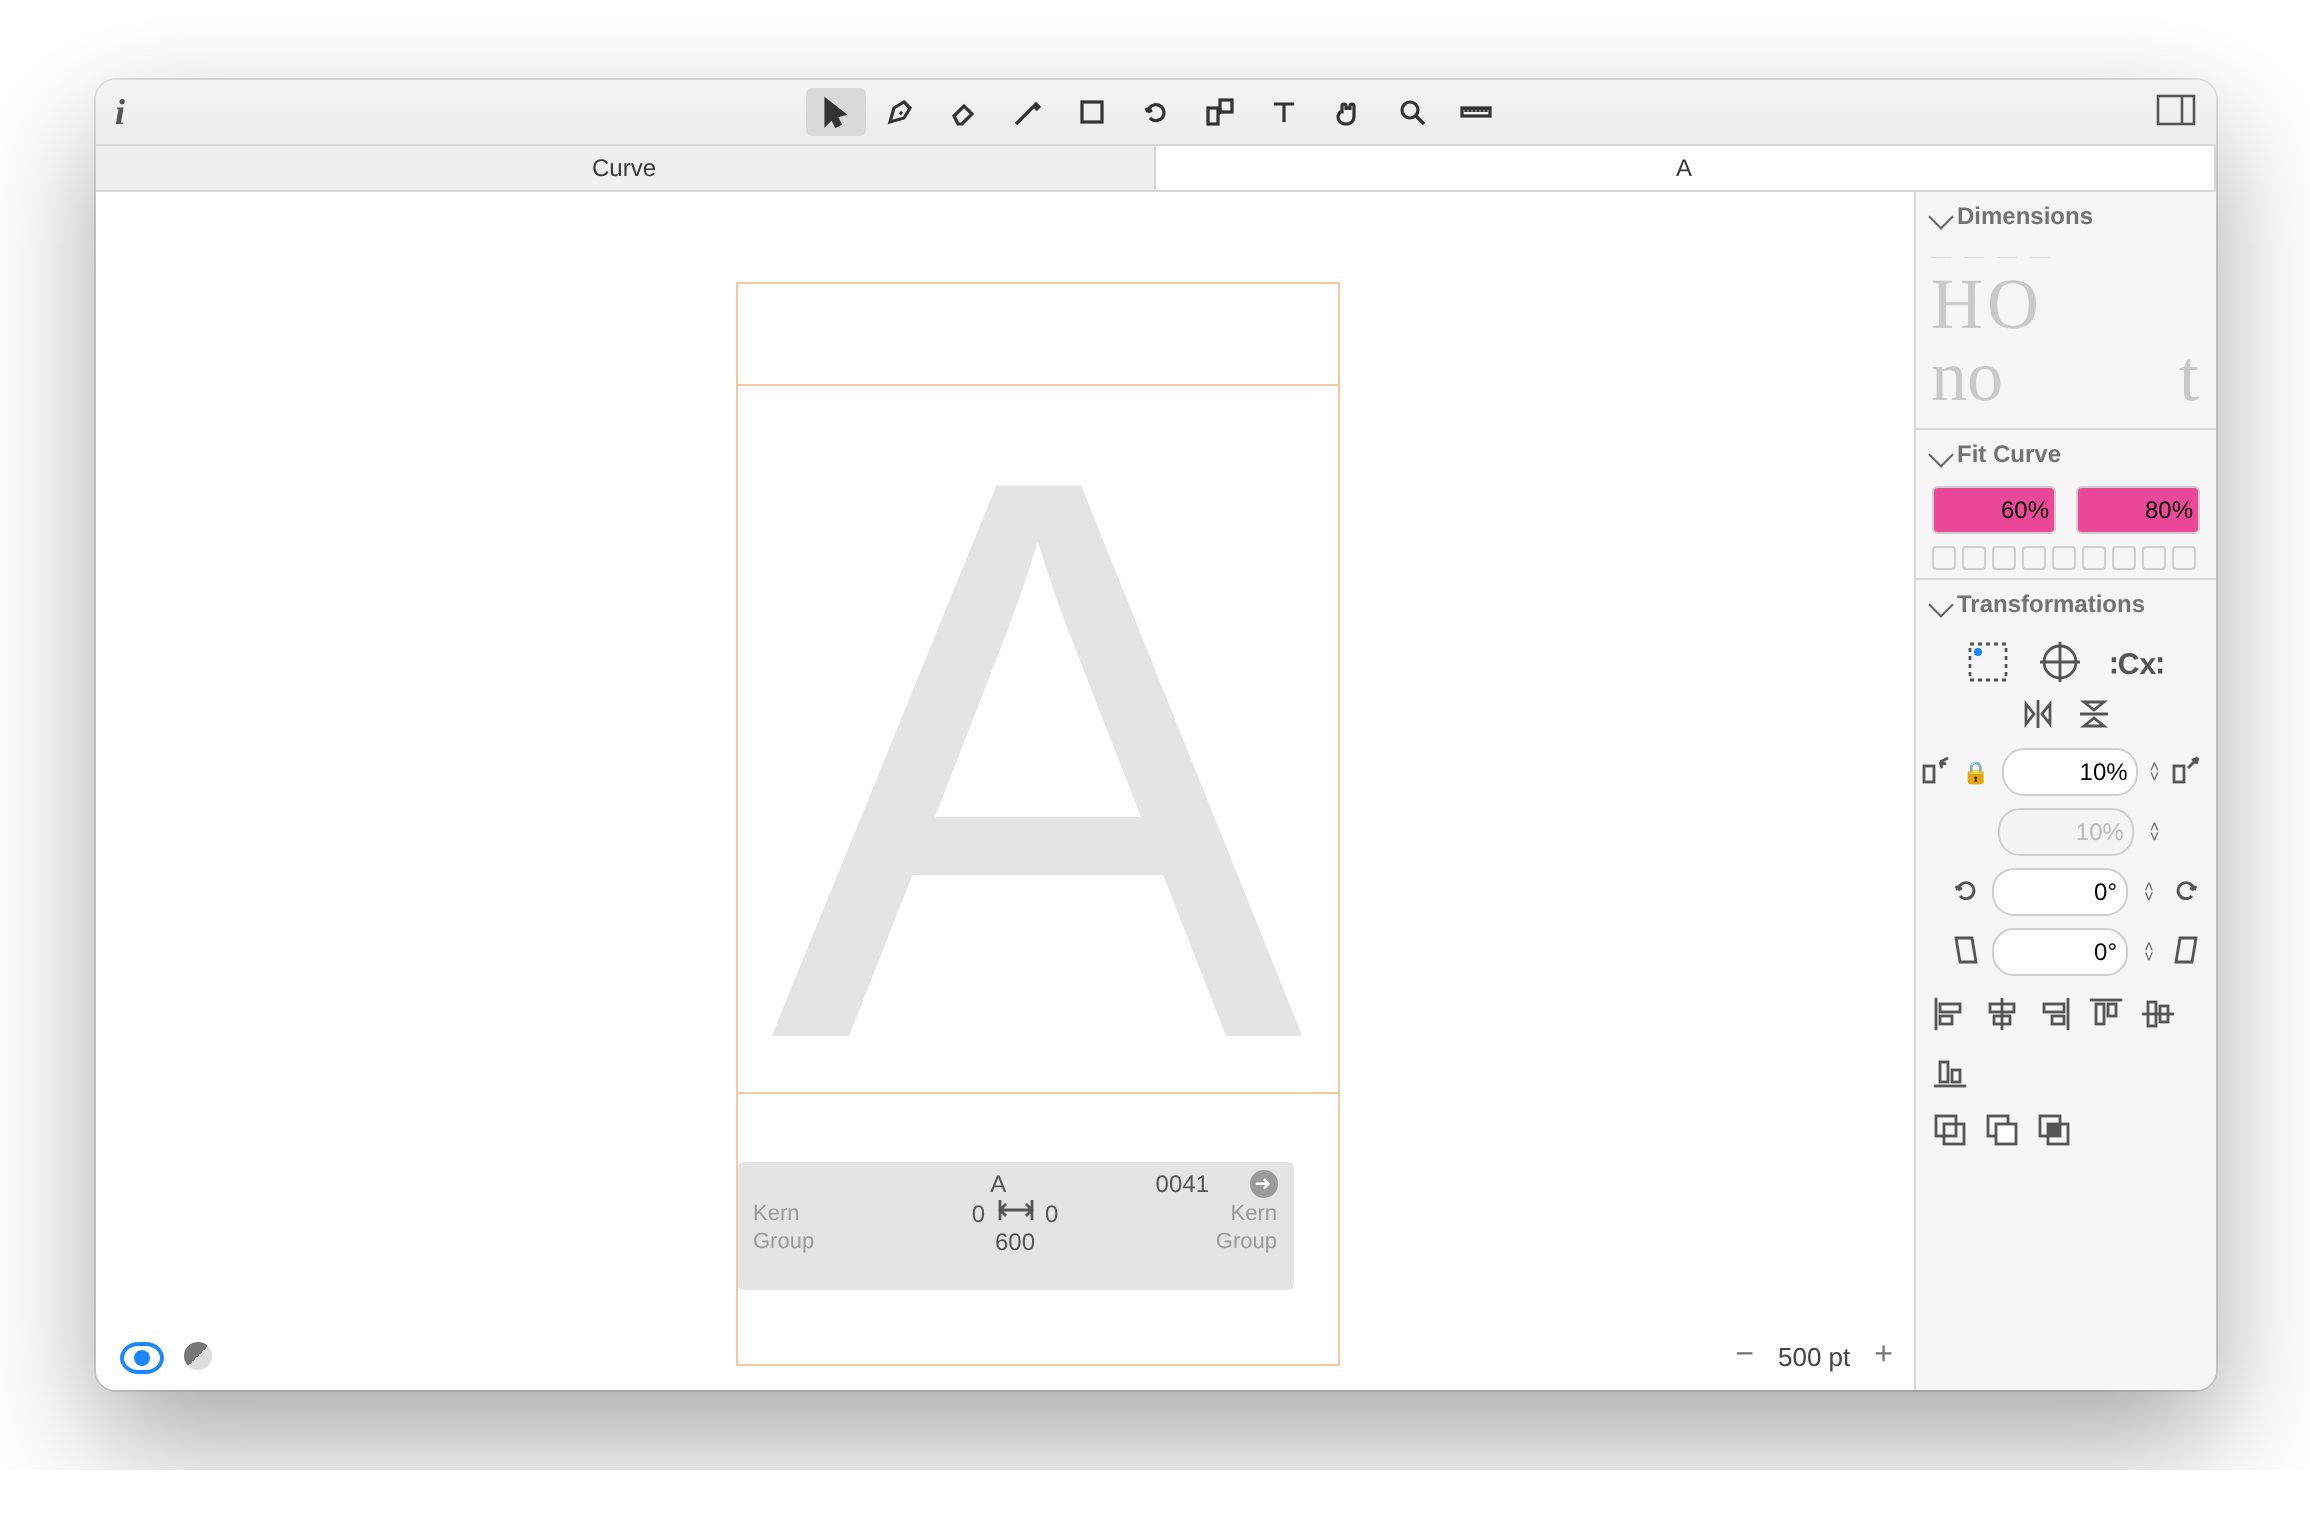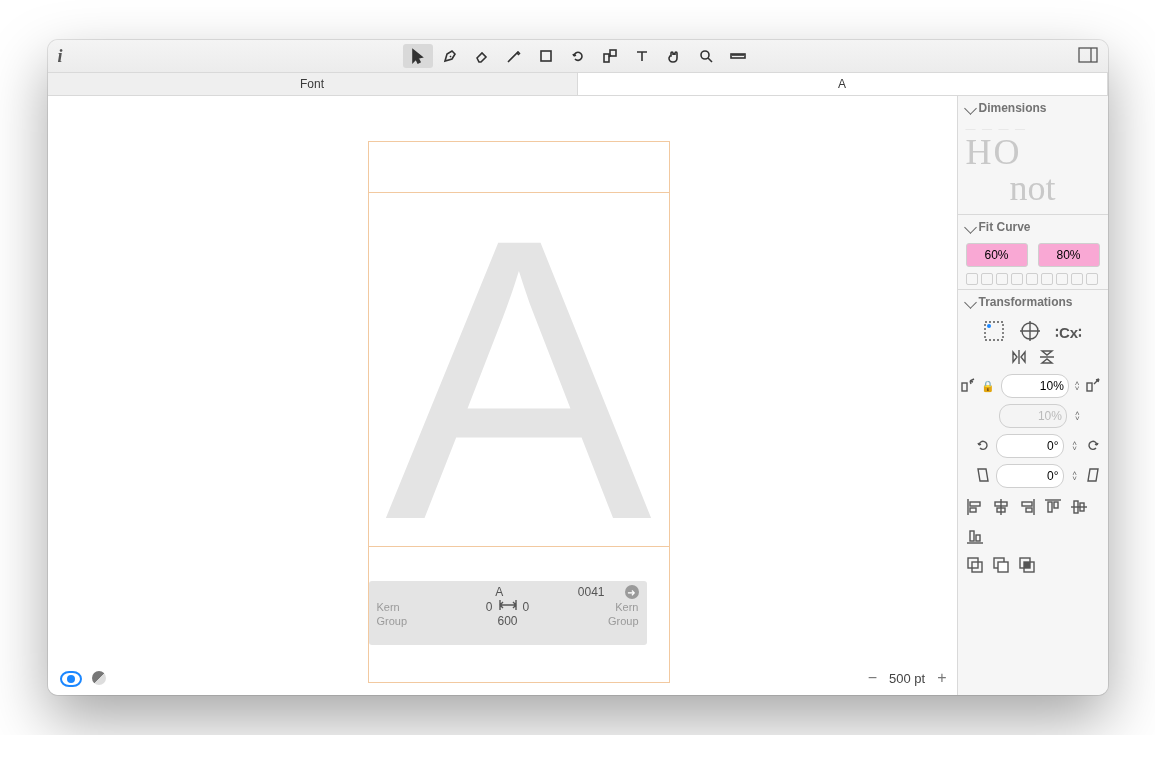--- a/index.html
+++ b/index.html
@@ -40,26 +40,26 @@
   
   .main{flex:1;display:flex;min-height:0;}
   .canvas-wrap{flex:1;position:relative;background:var(--canvas);border-right:1px solid var(--border);}
   
   .sidebar{width:150px;background:var(--bg2);overflow:auto;font-size:12px;}
   .panel-hdr{display:flex;align-items:center;gap:4px;padding:5px 8px;font-weight:600;color:#737373;}
   .panel-hdr .chev{width:8px;height:8px;border-left:1.2px solid #666;border-bottom:1.2px solid #666;transform:rotate(-45deg);}
   
   .dim-illus{padding:4px 8px 8px;font-family:Liberation Serif, serif;color:#c9c9c9;line-height:1;}
   .dim-illus .big{font-size:36px;letter-spacing:2px;}
-  .dim-illus .row2{display:flex;justify-content:center;font-size:36px;}
+  .dim-illus .row2{display:flex;justify-content:space-between;font-size:36px;}
   .dim-illus .tick{color:#ddd;font-size:10px;letter-spacing:2px;}
   
   .fc{padding:4px 8px;}
   .fc-row{display:flex;justify-content:space-between;gap:6px;}
-  .fc input{width:56px;height:20px;border:1px solid var(--border2);border-radius:3px;text-align:center;font-size:12px;background:#f9a8d4;}
+  .fc input{width:56px;height:20px;border:1px solid var(--border2);border-radius:3px;text-align:right;font-size:12px;background:#ec4899;}
   .fc .dots{margin-top:6px;display:flex;gap:3px;}
   .fc .dots span{width:10px;height:10px;border:1px solid var(--border2);border-radius:2px;}
   
   .trf{padding:6px 8px 12px;}
   .trf-icons1{display:flex;gap:14px;justify-content:center;}
   .trf-icons1 svg{width:22px;height:22px;stroke:#555;fill:none;stroke-width:1.4;}
   .trf-icons2{display:flex;gap:12px;justify-content:center;margin-top:4px;}
   .trf-icons2 svg{width:16px;height:16px;stroke:#555;fill:none;stroke-width:1.4;}
   .val-row{display:flex;align-items:center;gap:6px;margin-top:6px;justify-content:flex-end;}
   .val-row svg{width:14px;height:14px;stroke:#555;fill:none;stroke-width:1.4;}
@@ -170,21 +170,21 @@
     </div>
     <div class="right-toolbtn">
       <svg viewBox="0 0 20 16">
           <rect x="1" y="1" width="18" height="14"></rect>
           <path d="M13 1v14"></path>
         </svg>
     </div>
   </div>
 
   <div class="tabs">
-    <div class="tab">Font</div>
+    <div class="tab">Curve</div>
     <div class="tab active">A</div>
   </div>
 
   <div class="main">
     <div class="canvas-wrap">
       <div class="canvas">
         <div class="glyph-box">
           <div class="glyph-inner">
             <div class="big-A">A</div>
           </div>

